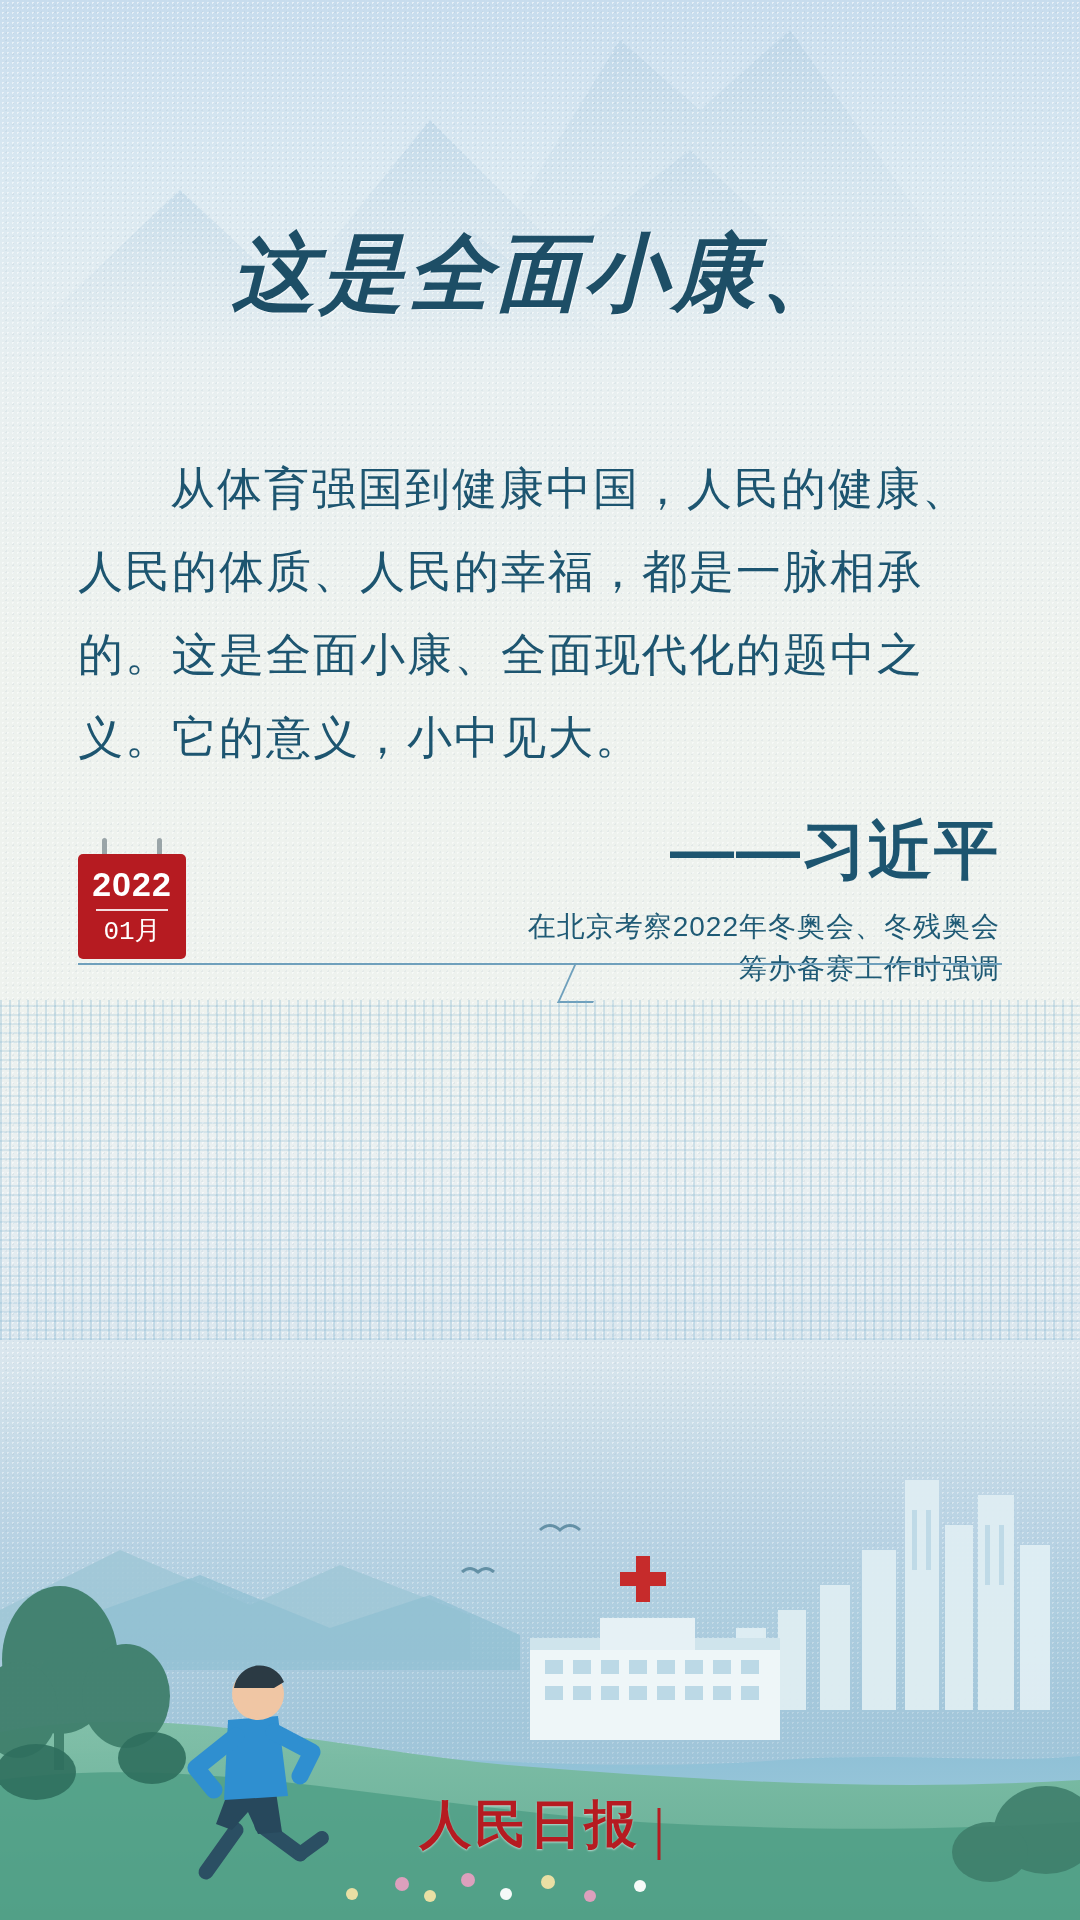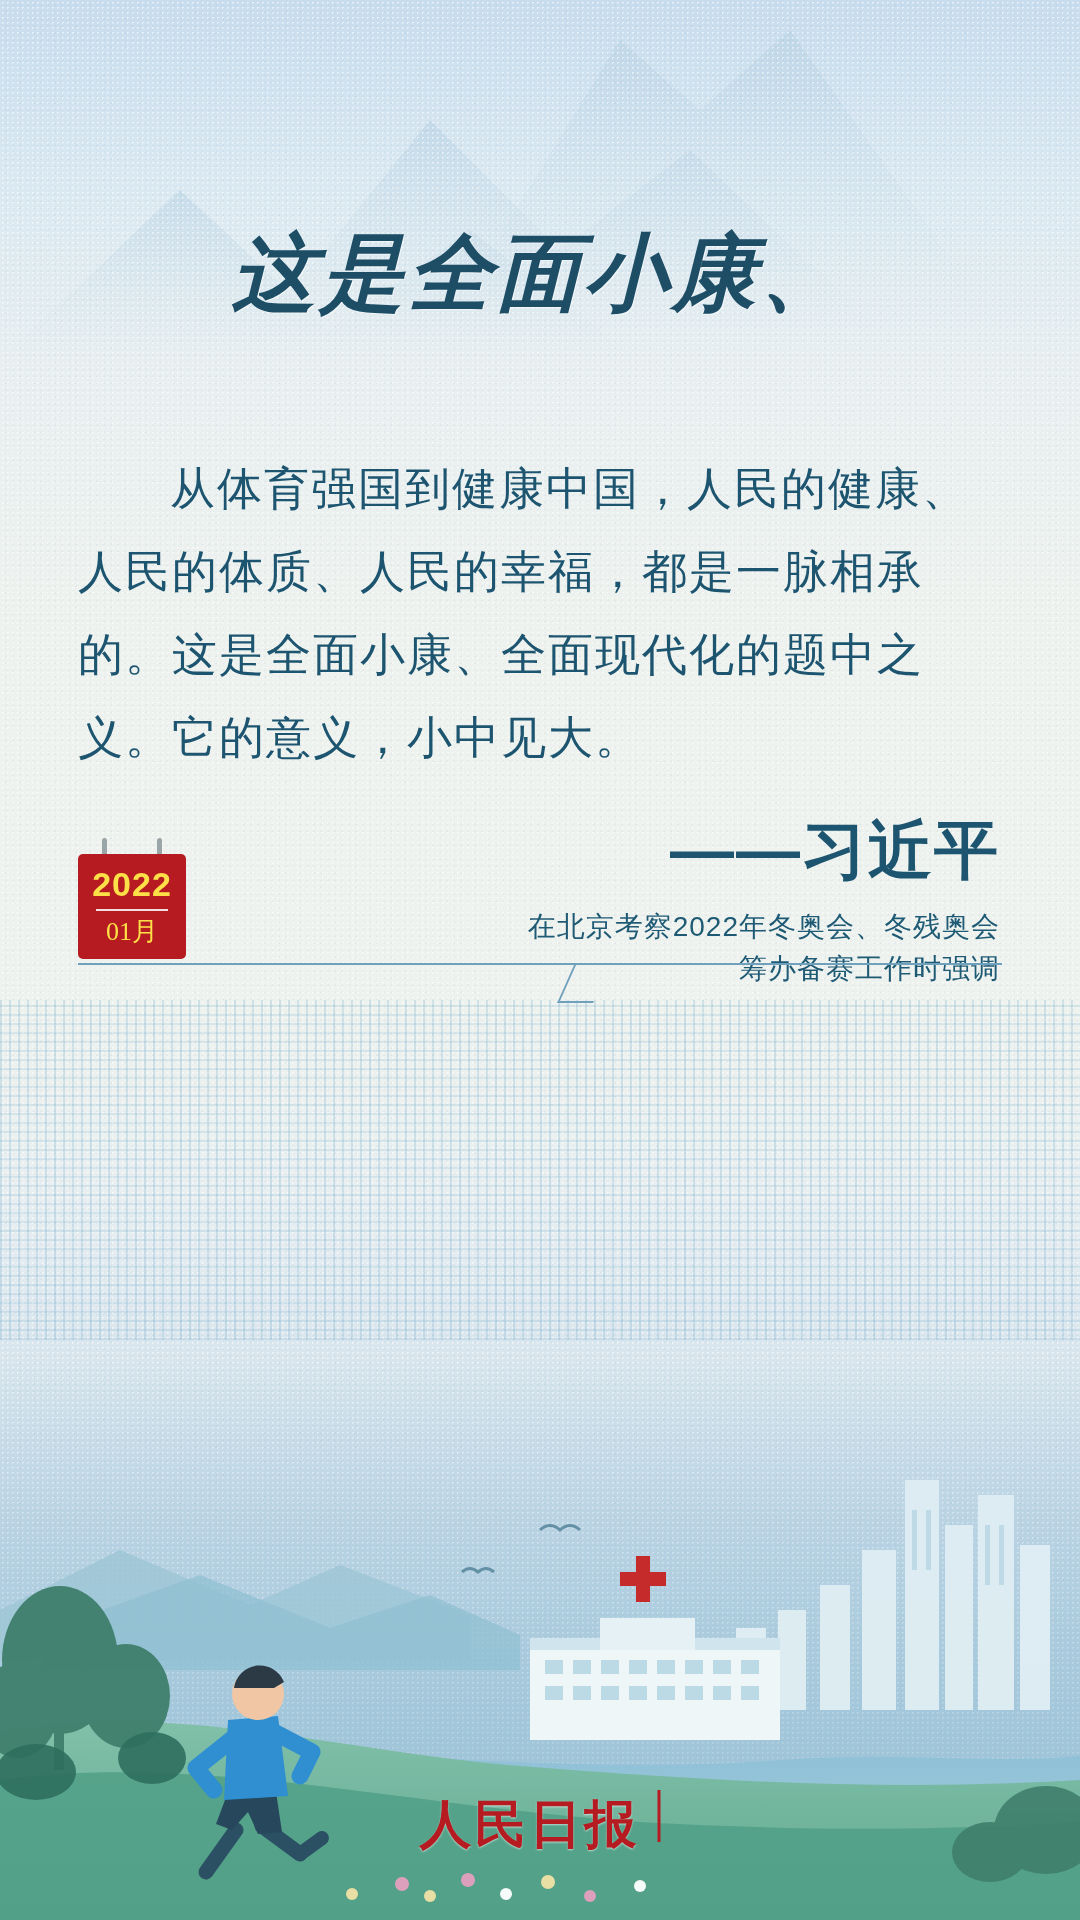--- a/index.html
+++ b/index.html
@@ -136,37 +136,37 @@
     border-radius: 3px;
   }
   .cal-ring.l { left: 24px; }
   .cal-ring.r { right: 24px; }
   .cal-body {
     position: relative;
     background: #b61b21;
     border-radius: 5px;
     padding: 10px 3px 12px;
     text-align: center;
-    color: #fde047;
+    color: #ffffff;
   }
   .cal-year {
     font-family: "Liberation Sans", sans-serif;
     font-weight: bold;
     font-size: 34px;
     line-height: 40px;
     letter-spacing: 1px;
   }
   .cal-rule {
     width: 72px;
     height: 2px;
     background: rgba(255,255,255,0.85);
     margin: 5px auto 6px;
   }
   .cal-month {
-    font-family: Liberation Serif, serif;
+    font-family: Liberation Mono, monospace;
     font-size: 26px;
     line-height: 30px;
   }
 
   
   .sep {
     position: absolute;
     left: 78px;
     top: 963px;
     width: 924px;
@@ -223,21 +223,21 @@
     height: 560px;
   }
 
   
   .logo {
     position: absolute;
     left: 50%;
     transform: translateX(-50%);
     bottom: 60px;
     display: flex;
-    align-items: flex-start;
+    align-items: flex-end;
     gap: 18px;
   }
   .logo-left {
     font-family: "DejaVu Serif", serif;
     font-weight: bold;
     font-size: 52px;
     letter-spacing: 3px;
     color: #b61b21;
     text-shadow: 0 1px 2px rgba(255,255,255,0.6);
   }

